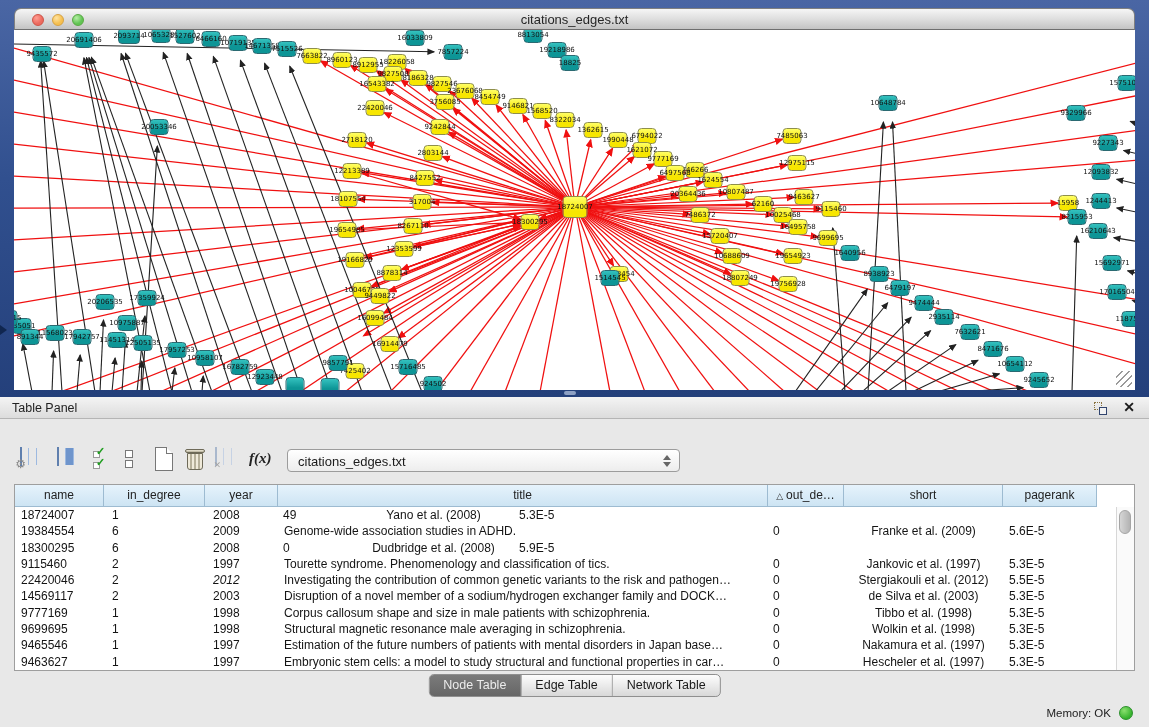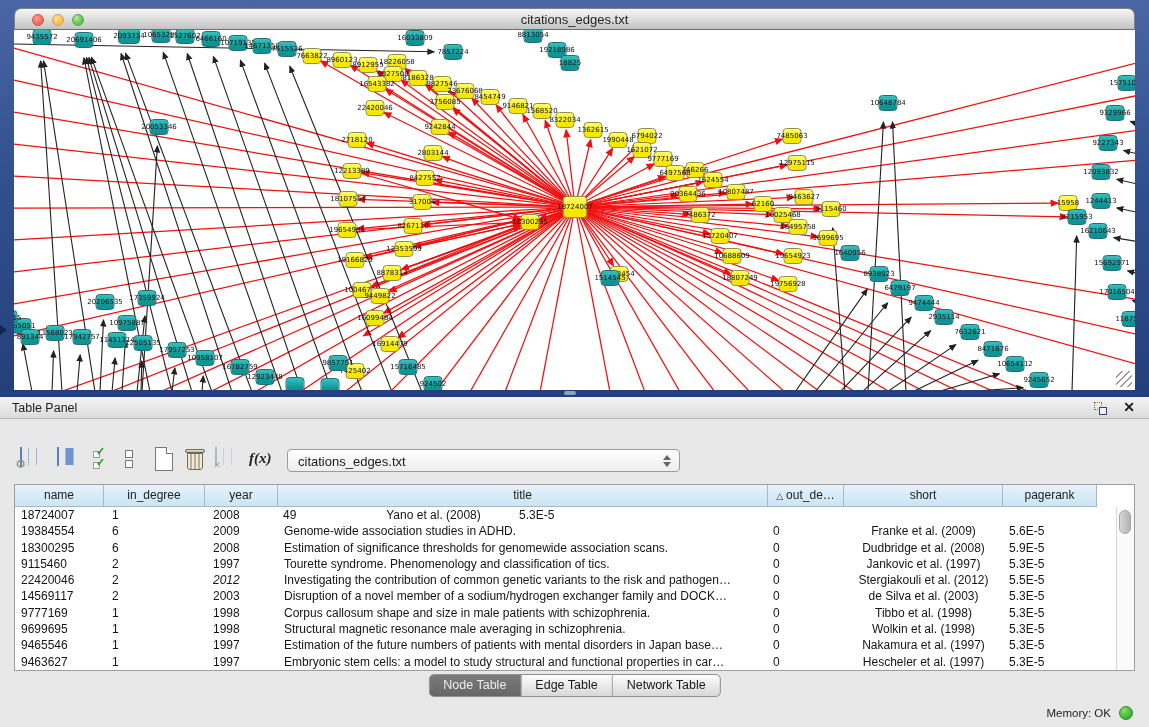--- a/index.html
+++ b/index.html
@@ -453,21 +453,21 @@
       </div>
       <div class="gnode y" style="left: 376px; top: 314px;">
         <span class="lbl">16914479</span>
       </div>
       <div class="gnode y" style="left: 1054px; top: 173px;">
         <span class="lbl">15958</span>
       </div>
       <div class="gnode y" style="left: 298px; top: 26px;">
         <span class="lbl">7663822</span>
       </div>
-      <div class="gnode t" style="left: 28px; top: 7px;">
+      <div class="gnode t" style="left: 28px; top: 24px;">
         <span class="lbl">9435572</span>
       </div>
       <div class="gnode t" style="left: 70px; top: 10px;">
         <span class="lbl">20691406</span>
       </div>
       <div class="gnode t" style="left: 115px; top: 6px; padding-left: 20px;">
         <span class="lbl">2093714</span>
       </div>
       <div class="gnode t" style="left: 147px; top: 5px;">
         <span class="lbl">10653287</span>
@@ -564,21 +564,21 @@
       </div>
       <div class="gnode t" style="left: 836px; top: 223px;">
         <span class="lbl">1640956</span>
       </div>
       <div class="gnode t" style="left: 874px; top: 73px;">
         <span class="lbl">10648784</span>
       </div>
       <div class="gnode t" style="left: 1113px; top: 53px;">
         <span class="lbl">15751074</span>
       </div>
-      <div class="gnode t" style="left: 1101px; top: 83px;">
+      <div class="gnode t" style="left: 1062px; top: 83px;">
         <span class="lbl">9329966</span>
       </div>
       <div class="gnode t" style="left: 1094px; top: 113px;">
         <span class="lbl">9227343</span>
       </div>
       <div class="gnode t" style="left: 1087px; top: 142px;">
         <span class="lbl">12093832</span>
       </div>
       <div class="gnode t" style="left: 1087px; top: 171px;">
         <span class="lbl">1244413</span>
@@ -706,21 +706,20 @@
         <div class="td" style="width: 73px; text-align: left; padding-left: 8px;">2009</div>
         <div class="td" style="width: 490px; text-align: left; padding-left: 6px;">Genome-wide association studies in ADHD.</div>
         <div class="td" style="width: 76px; text-align: left; padding-left: 5px;">0</div>
         <div class="td" style="width: 159px; text-align: center; padding-left: 0px;">Franke et al. (2009)</div>
         <div class="td" style="width: 94px; text-align: left; padding-left: 6px;">5.6E-5</div>
       </div>
       <div class="tbl-row">
         <div class="td" style="width: 89px; text-align: left; padding-left: 6px;">18300295</div>
         <div class="td" style="width: 101px; text-align: left; padding-left: 8px;">6</div>
         <div class="td" style="width: 73px; text-align: left; padding-left: 8px;">2008</div>
-        <div class="td" style="width: 490px; text-align: left; padding-left: 6px;">Estimation of significance thresholds for genomewide association scans.</div>
         <div class="td" style="width: 76px; text-align: left; padding-left: 5px;">0</div>
         <div class="td" style="width: 159px; text-align: center; padding-left: 0px;">Dudbridge et al. (2008)</div>
         <div class="td" style="width: 94px; text-align: left; padding-left: 6px;">5.9E-5</div>
       </div>
       <div class="tbl-row">
         <div class="td" style="width: 89px; text-align: left; padding-left: 6px;">9115460</div>
         <div class="td" style="width: 101px; text-align: left; padding-left: 8px;">2</div>
         <div class="td" style="width: 73px; text-align: left; padding-left: 8px;">1997</div>
         <div class="td" style="width: 490px; text-align: left; padding-left: 6px;">Tourette syndrome. Phenomenology and classification of tics.</div>
         <div class="td" style="width: 76px; text-align: left; padding-left: 5px;">0</div>

